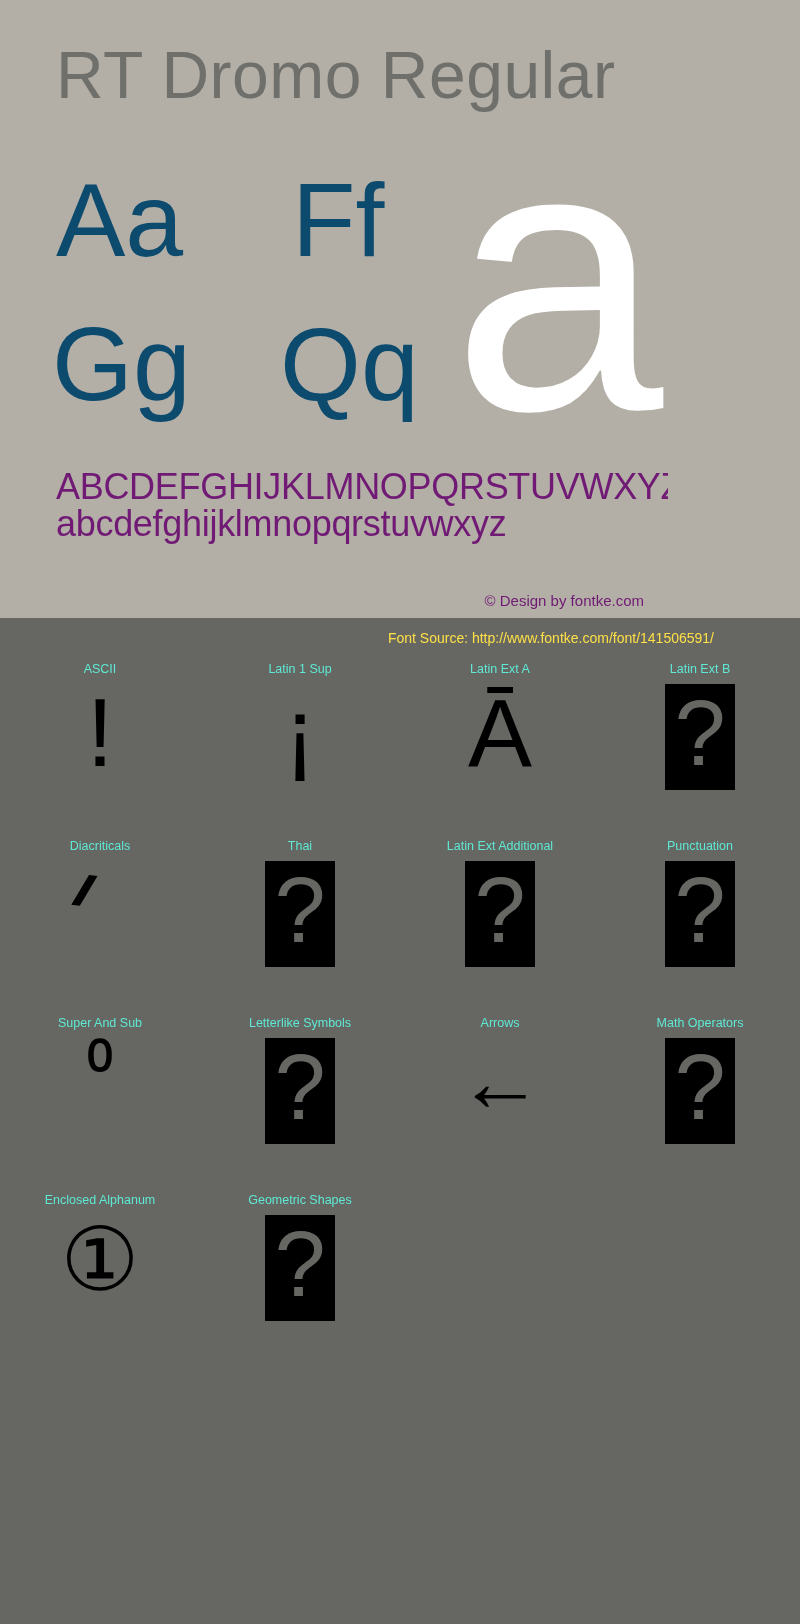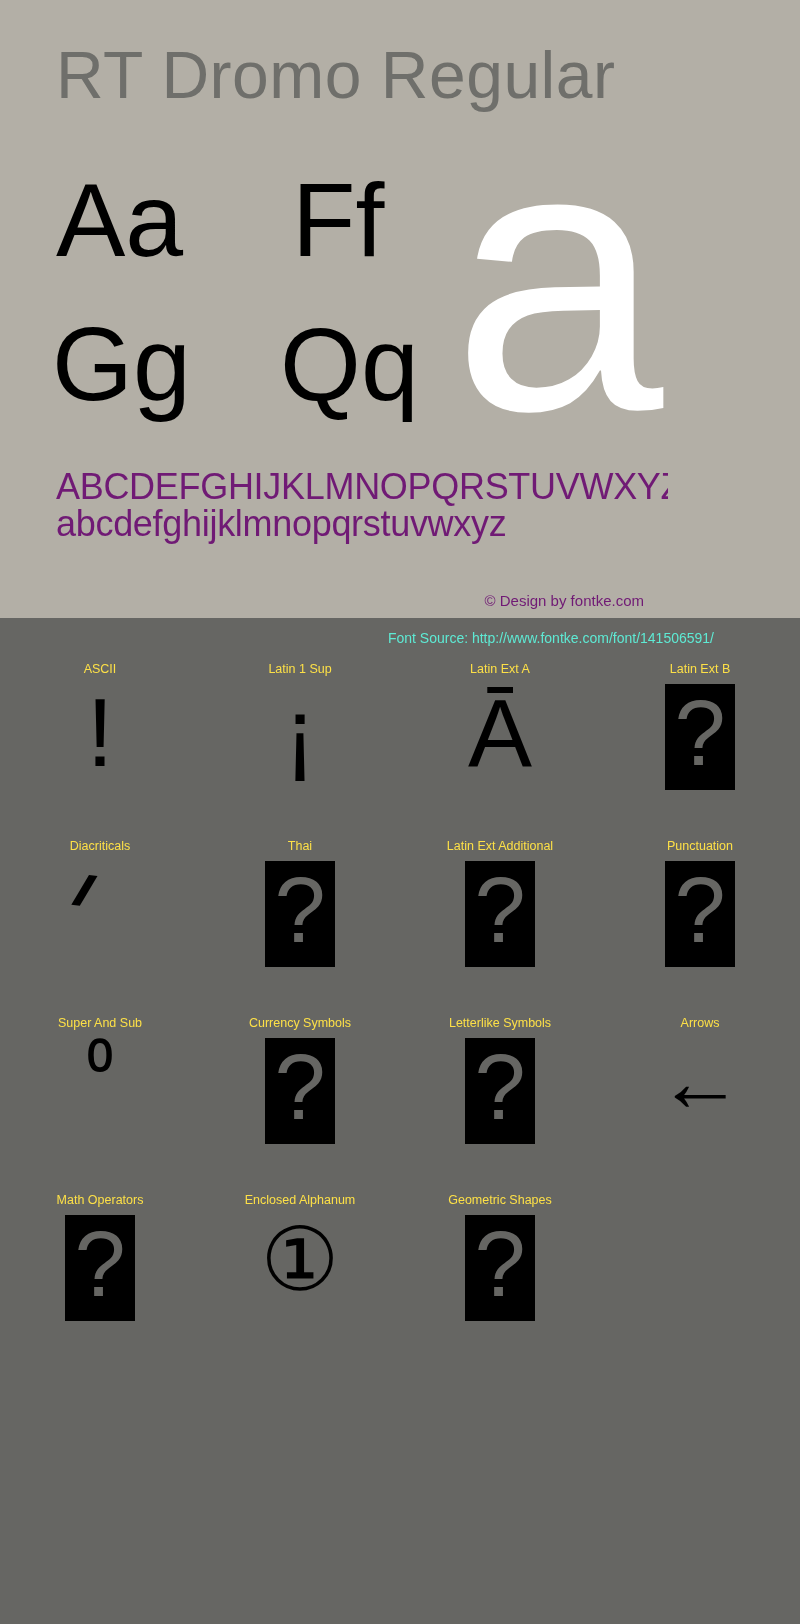--- a/index.html
+++ b/index.html
@@ -56,21 +56,21 @@
     position: absolute;
     left: 52px;
     top: 0;
     width: 420px;
     height: 280px;
   }
   .glyph-pair {
     position: absolute;
     font-size: 104px;
     line-height: 1;
-    color: #000000;
+    color: #0c4a6e;
     white-space: nowrap;
     font-family: "Liberation Sans", sans-serif;
   }
   .gp-aa { left: 4px;   top: 18px; }
   .gp-ff { left: 240px; top: 18px; }
   .gp-gg { left: 0px;   top: 162px; }
   .gp-qq { left: 228px; top: 162px; }
 
   .big-letter {
     position: absolute;
@@ -116,21 +116,21 @@
     height: 1006px;
     background: #666663;
     overflow: hidden;
   }
 
   .source-line {
     position: absolute;
     right: 86px;
     top: 12px;
     font-size: 14px;
-    color: #5eead4;
+    color: #fde047;
     white-space: nowrap;
     font-family: "Liberation Sans", sans-serif;
   }
 
   .block-grid {
     position: absolute;
     left: 0;
     top: 32px;
     width: 800px;
     display: grid;
@@ -144,21 +144,21 @@
     height: 177px;
   }
 
   .block-label {
     position: absolute;
     top: 12px;
     left: 0;
     width: 200px;
     text-align: center;
     font-size: 12.5px;
-    color: #fde047;
+    color: #5eead4;
     white-space: nowrap;
     font-family: "Liberation Sans", sans-serif;
   }
 
   .block-sample {
     position: absolute;
     top: 30px;
     left: 0;
     width: 200px;
     height: 147px;
@@ -308,26 +308,20 @@
             <span class="tofu"></span>
           </div>
         </div>
         <div class="block-cell">
           <div class="block-label">Super And Sub</div>
           <div class="block-sample">
             <span class="sample-glyph small">⁰</span>
           </div>
         </div>
         <div class="block-cell">
-          <div class="block-label">Currency Symbols</div>
-          <div class="block-sample">
-            <span class="tofu"></span>
-          </div>
-        </div>
-        <div class="block-cell">
           <div class="block-label">Letterlike Symbols</div>
           <div class="block-sample">
             <span class="tofu"></span>
           </div>
         </div>
         <div class="block-cell">
           <div class="block-label">Arrows</div>
           <div class="block-sample">
             <span class="sample-glyph arrow">←</span>
           </div>

